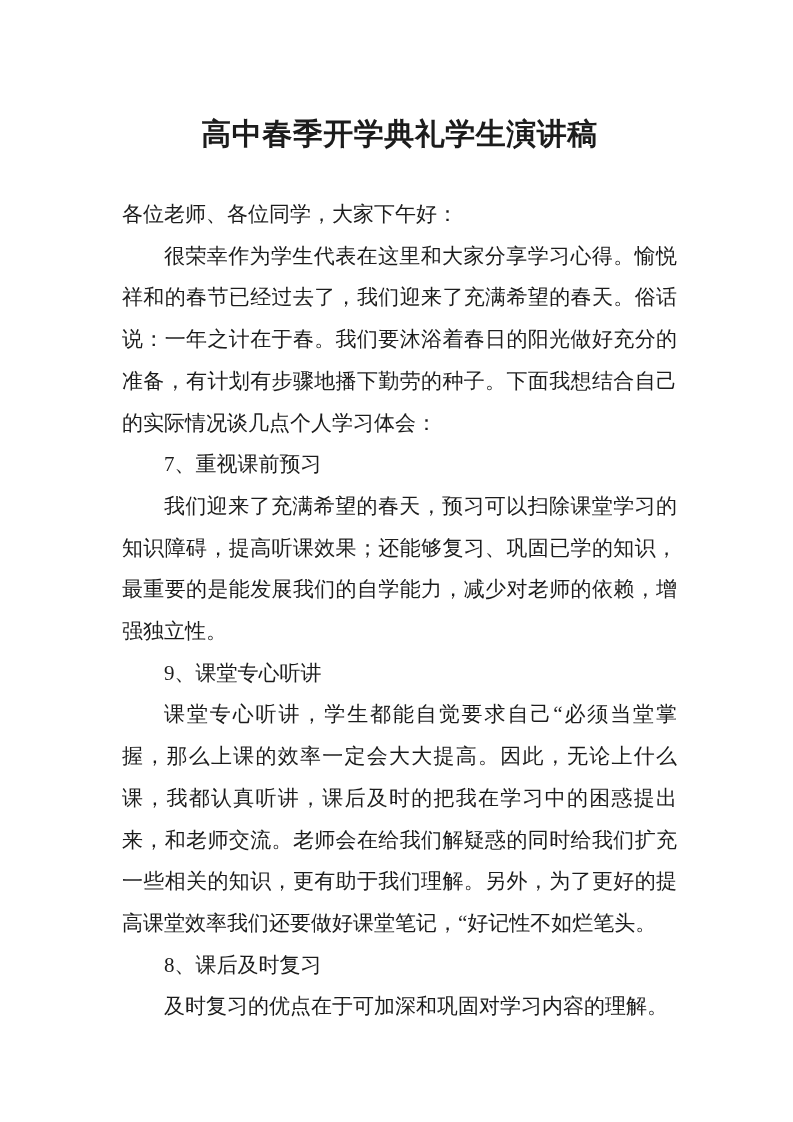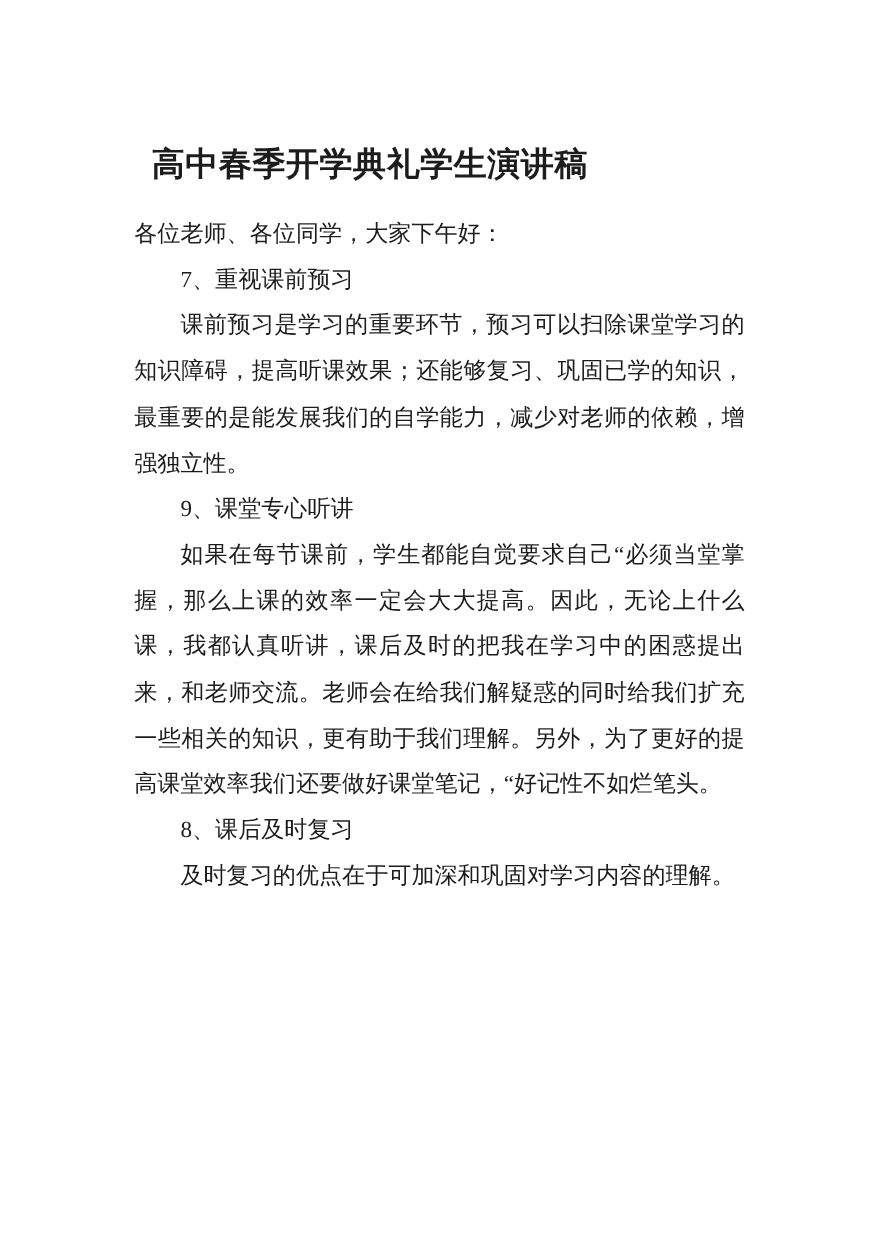--- a/index.html
+++ b/index.html
@@ -13,30 +13,30 @@
     height: 1122px;
     margin: 0 auto;
     background: #ffffff;
     box-sizing: border-box;
     padding: 112px 116px 0 122px;
     overflow: hidden;
     font-family: "Liberation Serif", "DejaVu Serif", serif;
     color: #1c1c1c;
   }
   .doc-title {
-    margin: 16px;
+    margin: 0;
     font-size: 30px;
     line-height: 44px;
     font-weight: bold;
-    text-align: left;
+    text-align: center;
     letter-spacing: 0.5px;
     white-space: nowrap;
   }
   .doc-body {
-    margin-top: 20px;
+    margin-top: 38px;
     width: 555px;
   }
   .doc-body p {
     margin: 0;
     font-size: 21px;
     line-height: 41.7px;
     text-align: justify;
     text-justify: inter-ideograph;
     word-break: break-all;
     overflow-wrap: break-word;
@@ -46,20 +46,21 @@
   }
 </style>
 </head>
 <body>
 
 <div class="page">
   <h1 class="doc-title">高中春季开学典礼学生演讲稿</h1>
 
   <div class="doc-body">
     <p>各位老师、各位同学，大家下午好：</p>
+    <p class="indent">很荣幸作为学生代表在这里和大家分享学习心得。愉悦祥和的春节已经过去了，我们迎来了充满希望的春天。俗话说：一年之计在于春。我们要沐浴着春日的阳光做好充分的准备，有计划有步骤地播下勤劳的种子。下面我想结合自己的实际情况谈几点个人学习体会：</p>
     <p class="indent">7、重视课前预习</p>
-    <p class="indent">课前预习是学习的重要环节，预习可以扫除课堂学习的知识障碍，提高听课效果；还能够复习、巩固已学的知识，最重要的是能发展我们的自学能力，减少对老师的依赖，增强独立性。</p>
+    <p class="indent">我们迎来了充满希望的春天，预习可以扫除课堂学习的知识障碍，提高听课效果；还能够复习、巩固已学的知识，最重要的是能发展我们的自学能力，减少对老师的依赖，增强独立性。</p>
     <p class="indent">9、课堂专心听讲</p>
-    <p class="indent">如果在每节课前，学生都能自觉要求自己“必须当堂掌握，那么上课的效率一定会大大提高。因此，无论上什么课，我都认真听讲，课后及时的把我在学习中的困惑提出来，和老师交流。老师会在给我们解疑惑的同时给我们扩充一些相关的知识，更有助于我们理解。另外，为了更好的提高课堂效率我们还要做好课堂笔记，“好记性不如烂笔头。</p>
+    <p class="indent">课堂专心听讲，学生都能自觉要求自己“必须当堂掌握，那么上课的效率一定会大大提高。因此，无论上什么课，我都认真听讲，课后及时的把我在学习中的困惑提出来，和老师交流。老师会在给我们解疑惑的同时给我们扩充一些相关的知识，更有助于我们理解。另外，为了更好的提高课堂效率我们还要做好课堂笔记，“好记性不如烂笔头。</p>
     <p class="indent">8、课后及时复习</p>
     <p class="indent">及时复习的优点在于可加深和巩固对学习内容的理解。</p>
   </div>
 </div>
 
 </body></html>

